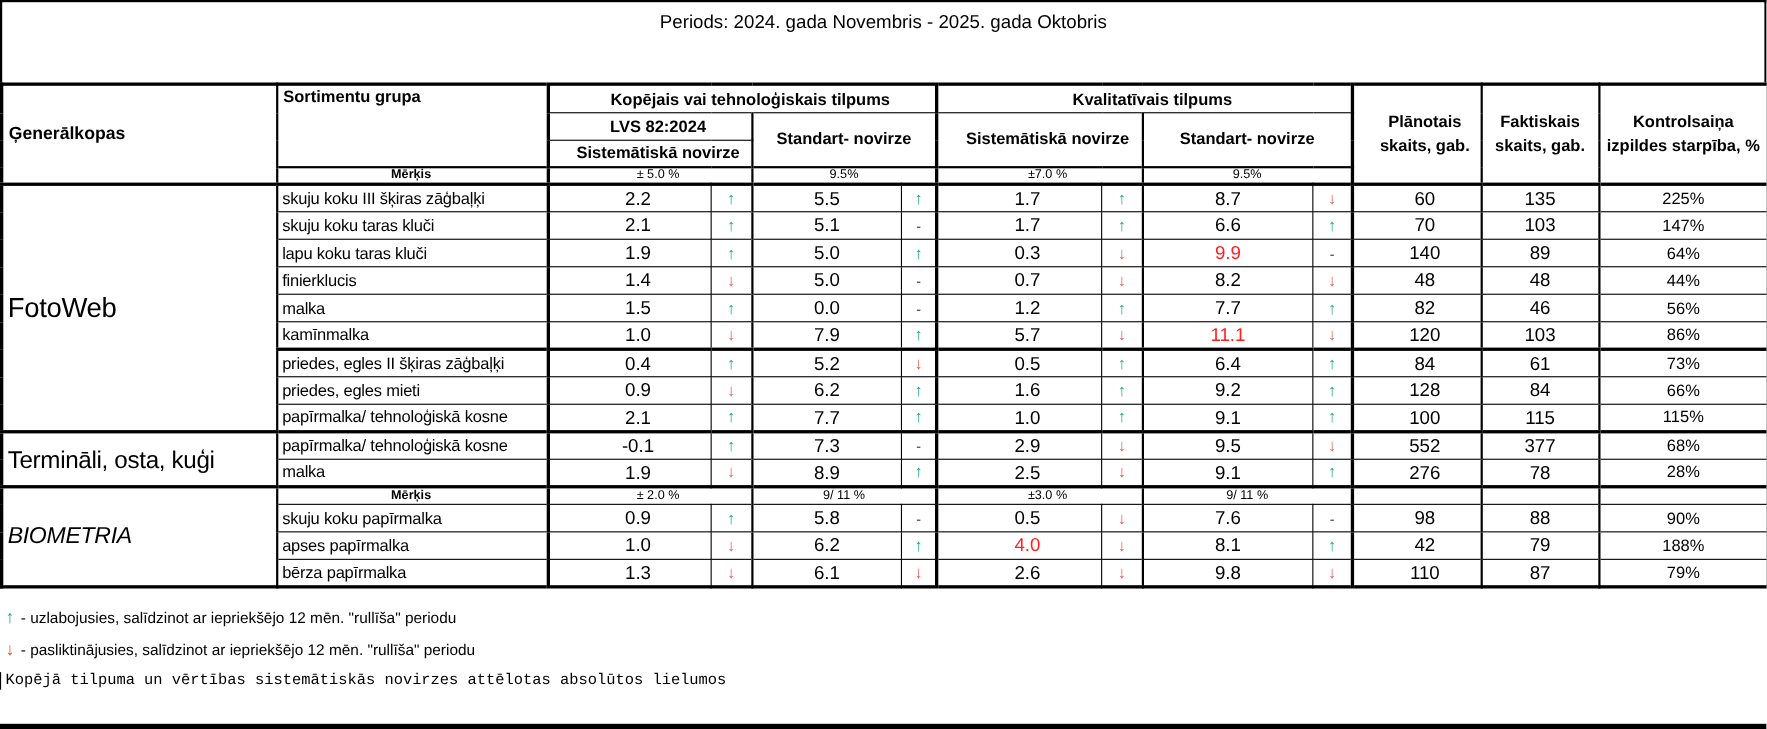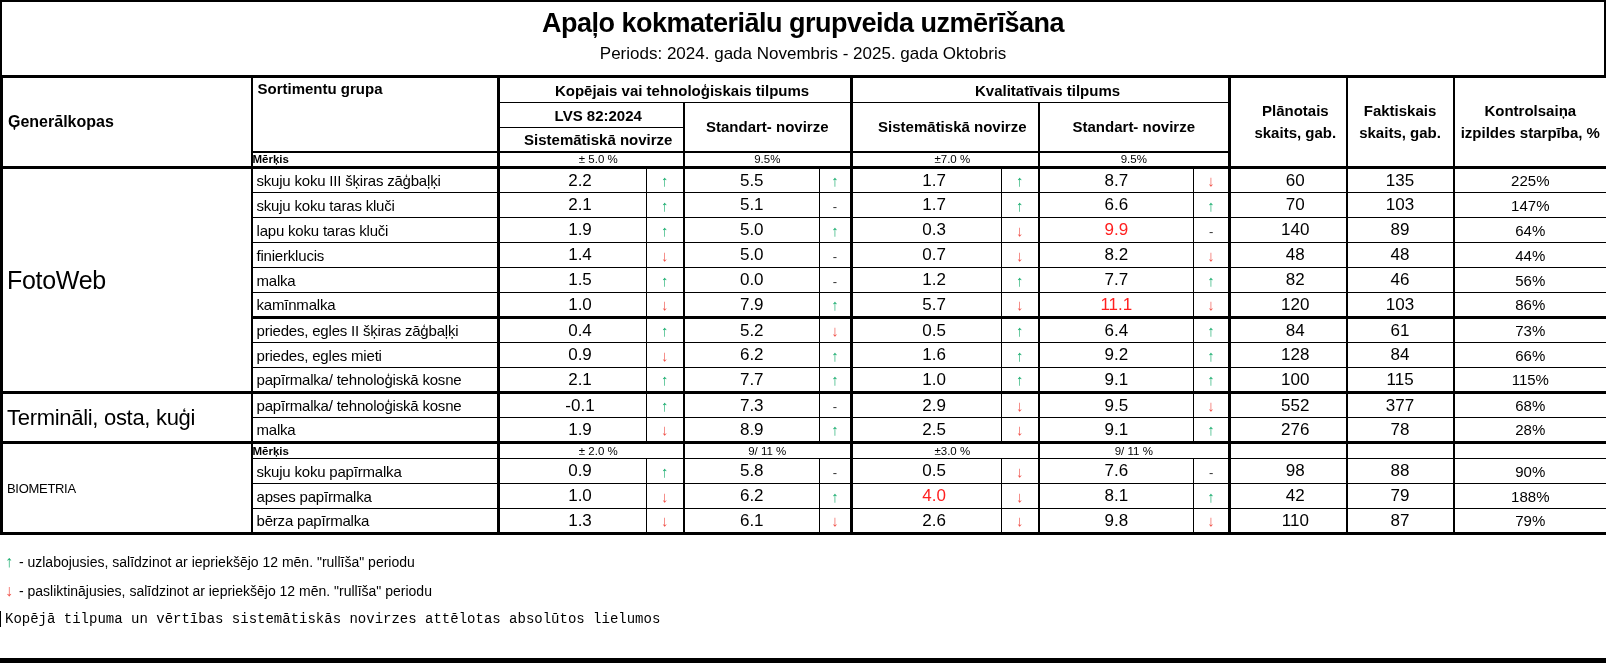--- a/index.html
+++ b/index.html
@@ -42,36 +42,35 @@
   .lbl{text-align:left;padding-left:4px;font-size:15px;letter-spacing:-0.2px;margin-top:29px;}
   .num{font-size:17px;}
   .cnt{font-size:17px;}
   .pct{font-size:15px;}
   .trend{font-size:15px;padding:0;}
   .up{color:var(--green);font-weight:bold;}
   .down{color:var(--redarrow);font-weight:bold;}
   .dash{color:#333;font-size:13px;}
   .redv{color:var(--redval);}
   .gcell{text-align:left;padding-left:4px;vertical-align:middle;letter-spacing:-0.3px;}
-  .g0{font-size:25px;} .g1{font-size:22px;} .g2{font-size:13px;}
-  .mlabel{font-weight:bold;font-size:11.5px;text-align:left;padding-left:0;}
+  .g0{font-size:25px;} .g1{font-size:22px;} .g2{font-size:21px;font-style:italic;}
+  .mlabel{font-weight:bold;font-size:11.5px;text-align:center;padding-left:0;}
   .mval{font-weight:normal;font-size:11.5px;}
   
   .footer{padding:7px 0 0 5px;}
   .legend-head{font-size:15px;font-weight:bold;text-decoration:underline;}
   .legend-line{font-size:14px;margin-top:11px;}
   .legend-line .licon{font-size:16px;font-weight:bold;margin-right:2px;}
   .note{font-size:14px;margin-top:11px;border-left:1px solid var(--bc);padding-left:4px;margin-left:-5px;font-family:Liberation Mono, monospace;}
   .bottombar{position:absolute;left:0;bottom:0;width:1606px;height:5px;background:var(--bc);}
 </style>
 </head>
 <body>
 
 <div class="titlebox">
-  <div class="maintitle">Apaļo kokmateriālu grupveida uzmērīšana</div>
   <div class="subtitle">Periods: 2024. gada Novembris - 2025. gada Oktobris</div>
 </div>
 
 <table>
   <colgroup>
     <col style="width:250px">
       <col style="width:247px">
     <col style="width:148px">
       <col style="width:37px">
     <col style="width:136px">

